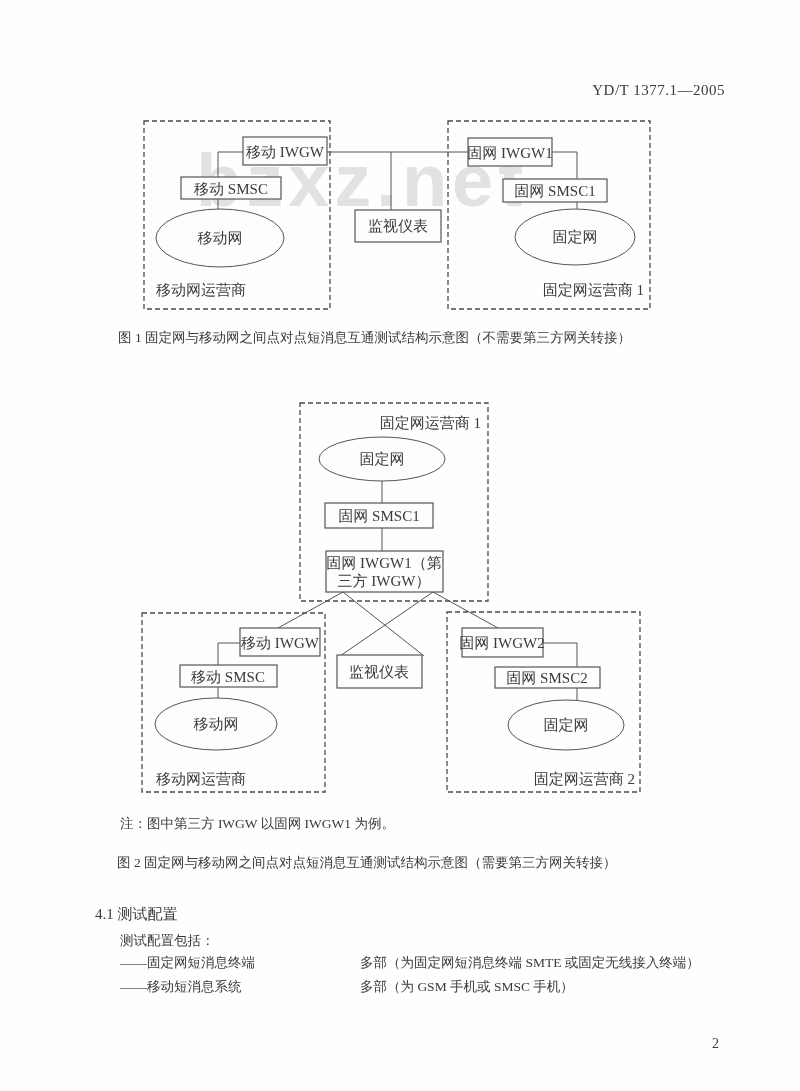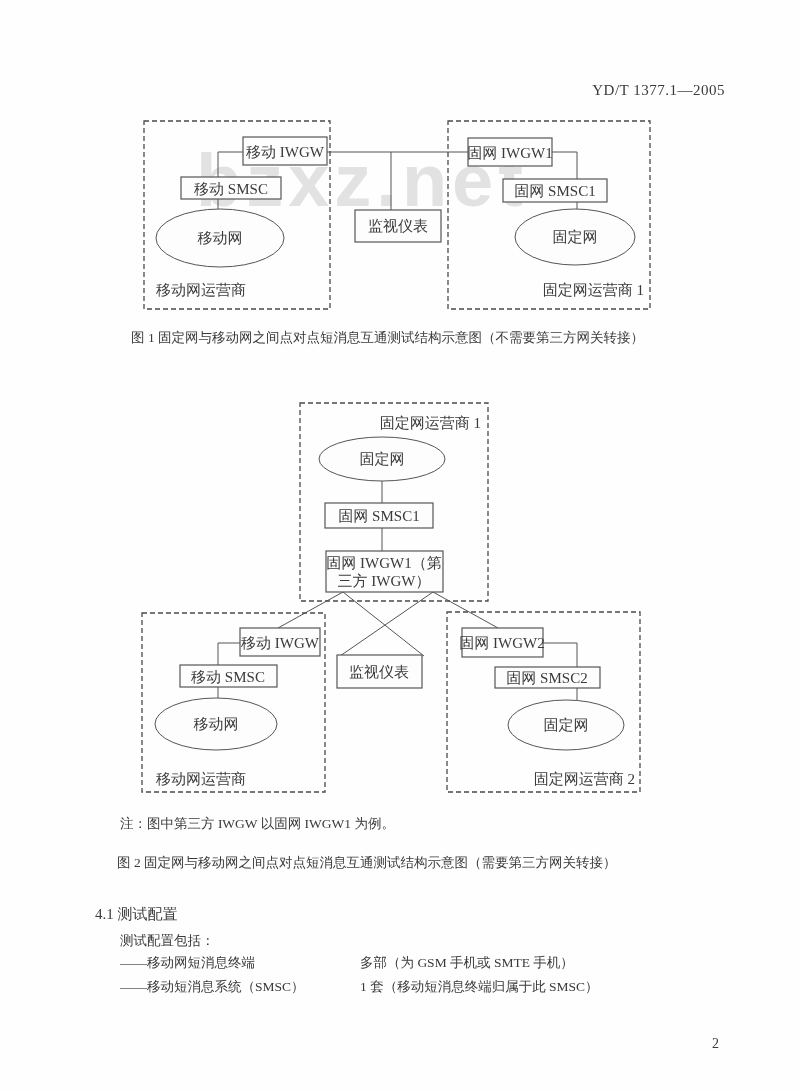--- a/index.html
+++ b/index.html
@@ -31,21 +31,21 @@
   svg .node-box { fill: #fdfdfd; stroke: #555555; stroke-width: 1.2; }
   svg .net-ellipse { fill: #fdfdfd; stroke: #555555; stroke-width: 1; }
   svg .region-box { fill: none; stroke: #4a4a4a; stroke-width: 1.3; stroke-dasharray: 5 3; }
   svg .conn { stroke: #555555; stroke-width: 1; }
   .text-layer { position: absolute; left: 0; top: 0; width: 800px; height: 1091px; z-index: 2; pointer-events: none; }
   .page-header {
     position: absolute; right: 75px; top: 82px;
     font-size: 15px; letter-spacing: 0.5px;
   }
   .fig-caption { position: absolute; font-size: 13.5px; white-space: nowrap; }
-  .caption-1 { left: 131px; top: 329px; text-align: right; }
+  .caption-1 { left: 118px; top: 329px; text-align: right; }
   .note-line { position: absolute; left: 120px; top: 815px; font-size: 13.5px; text-align: center; }
   .caption-2 { left: 117px; top: 854px; text-align: center; }
   .section-heading { position: absolute; left: 95px; top: 905px; font-size: 15px; }
   .list-intro { position: absolute; left: 120px; top: 932px; font-size: 13.5px; font-family: Liberation Serif, serif; }
   .config-list { position: absolute; left: 120px; top: 954px; font-size: 13.5px; }
   .config-row { display: flex; height: 23.5px; align-items: flex-start; white-space: nowrap; }
   .config-row .term { width: 240px; flex: 0 0 auto; }
   .config-row.tight .term { width: 218px; }
   .page-number { position: absolute; left: 712px; top: 1036px; font-size: 14px; }
 </style>
@@ -148,23 +148,23 @@
   <div class="fig-caption caption-1">图 1 固定网与移动网之间点对点短消息互通测试结构示意图（不需要第三方网关转接）</div>
 
   <div class="note-line">注：图中第三方 IWGW 以固网 IWGW1 为例。</div>
   <div class="fig-caption caption-2">图 2 固定网与移动网之间点对点短消息互通测试结构示意图（需要第三方网关转接）</div>
 
   <div class="section-heading">4.1 测试配置</div>
   <div class="list-intro">测试配置包括：</div>
 
   <div class="config-list">
     <div class="config-row">
-      <span class="term">——移动网短消息终端</span>
-      <span class="desc">多部（为 GSM 手机或 SMTE 手机）</span>
+      <span class="term">——固定网短消息终端</span>
+      <span class="desc">多部（为固定网短消息终端 SMTE 或固定无线接入终端）</span>
     </div>
     <div class="config-row">
-      <span class="term">——移动短消息系统（SMSC）</span>
-      <span class="desc">1 套（移动短消息终端归属于此 SMSC）</span>
+      <span class="term">——移动短消息系统</span>
+      <span class="desc">多部（为 GSM 手机或 SMSC 手机）</span>
     </div>
   </div>
 
   <div class="page-number">2</div>
 </div>
 
 </body></html>

